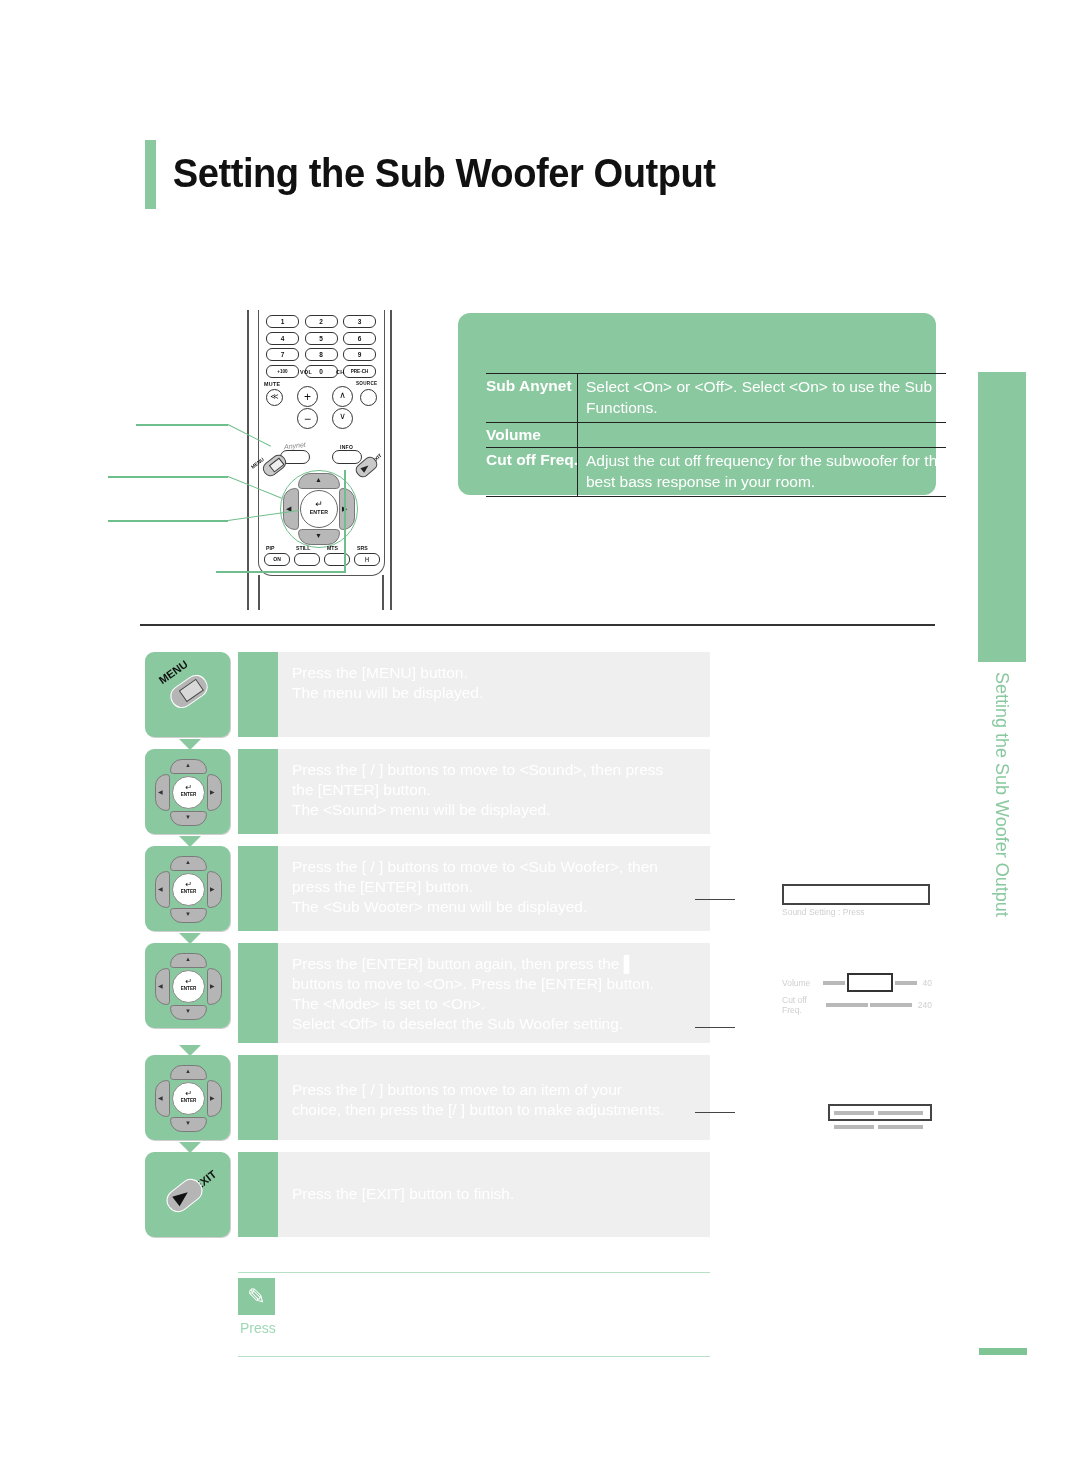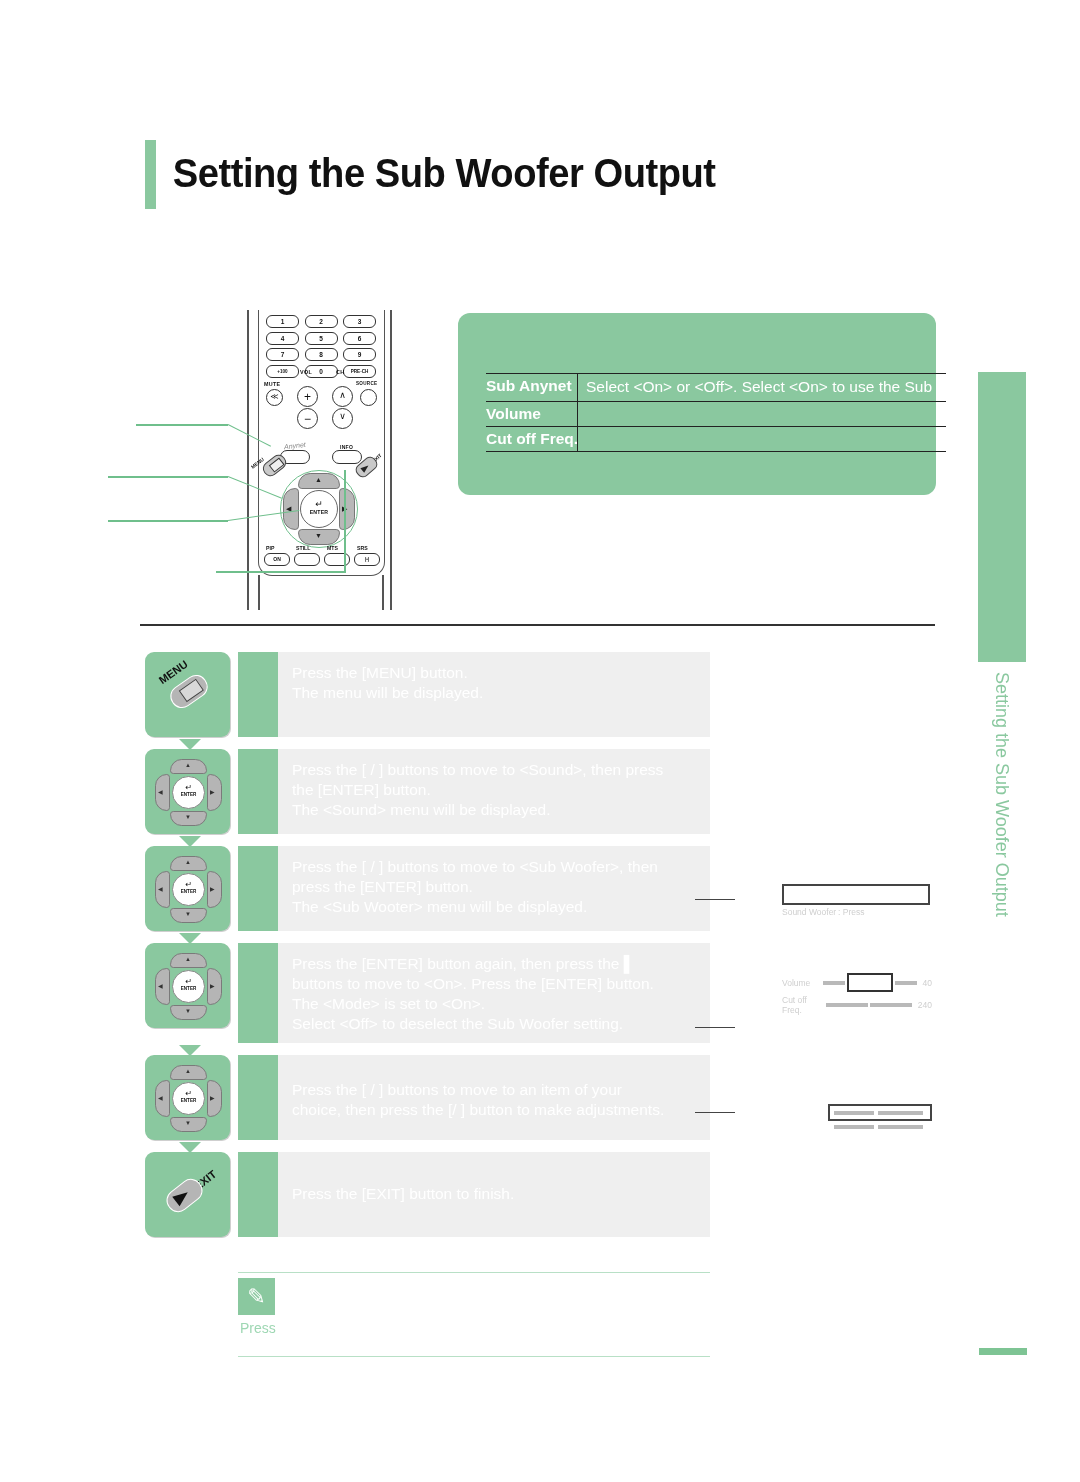--- a/index.html
+++ b/index.html
@@ -312,27 +312,32 @@
   <div class="leader" style="left:216px;top:571px;width:130px;height:1.6px;"></div>
   <div class="leader" style="left:344px;top:470px;width:1.6px;height:103px;"></div>
 
   <div class="spec-box">
     <div class="spec-overflow">
       <div class="spec-table">
         <div class="spec-row">
           <div class="spec-k">Sub Anynet</div>
           <div class="spec-v">
             <div>Select &lt;On&gt; or &lt;Off&gt;. Select &lt;On&gt; to use the Sub Woofer</div>
+            <div>Functions.</div>
           </div>
         </div>
         <div class="spec-row">
           <div class="spec-k">Volume</div>
         </div>
         <div class="spec-row last">
           <div class="spec-k">Cut off Freq.</div>
+          <div class="spec-v">
+            <div>Adjust the cut off frequency for the subwoofer for the</div>
+            <div>best bass response in your room.</div>
+          </div>
         </div>
       </div>
     </div>
   </div>
 
   <div class="side-tab"></div>
   <div class="side-label">Setting the Sub Woofer Output</div>
 
   <div class="hr-main"></div>
 
@@ -471,21 +476,21 @@
     </div>
   </div>
 
   <div class="connector" style="left:695px;top:899px;width:40px;"></div>
   <div class="connector" style="left:695px;top:1027px;width:40px;"></div>
   <div class="connector" style="left:695px;top:1112px;width:40px;"></div>
 
   <div class="osd" style="left:782px;top:884px;width:148px;">
     <div class="osd-hl"></div>
     <div class="osd-line" style="margin-top:2px;">
-      <div class="osd-name">Sound Woofer</div>
+      <div class="osd-name">Sound Setting</div>
       <div>: Press</div>
     </div>
   </div>
 
   <div class="osd" style="left:782px;top:973px;width:150px;">
     <div class="osd-line">
       <div class="osd-name">Volume</div>
       <div class="bar-grp">
         <div class="bar" style="width:22px;"></div>
         <div class="bar-box"></div>

